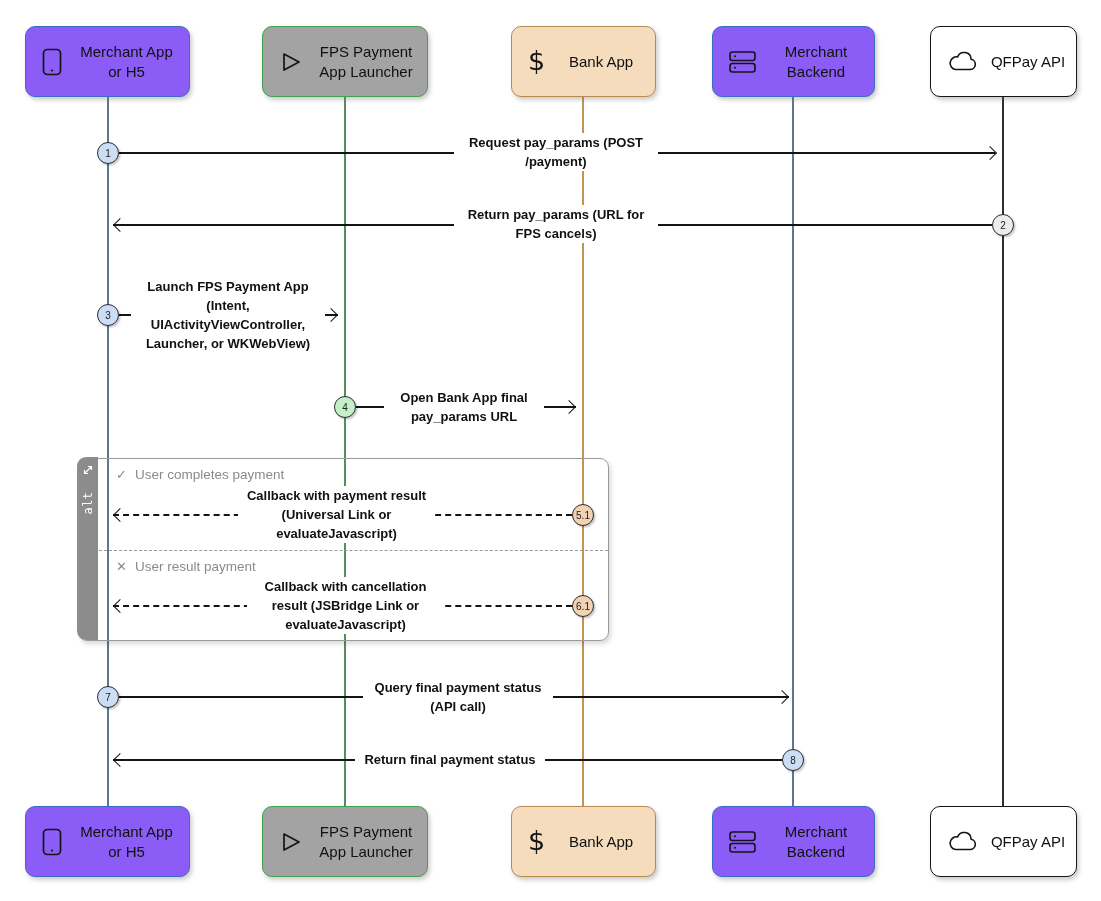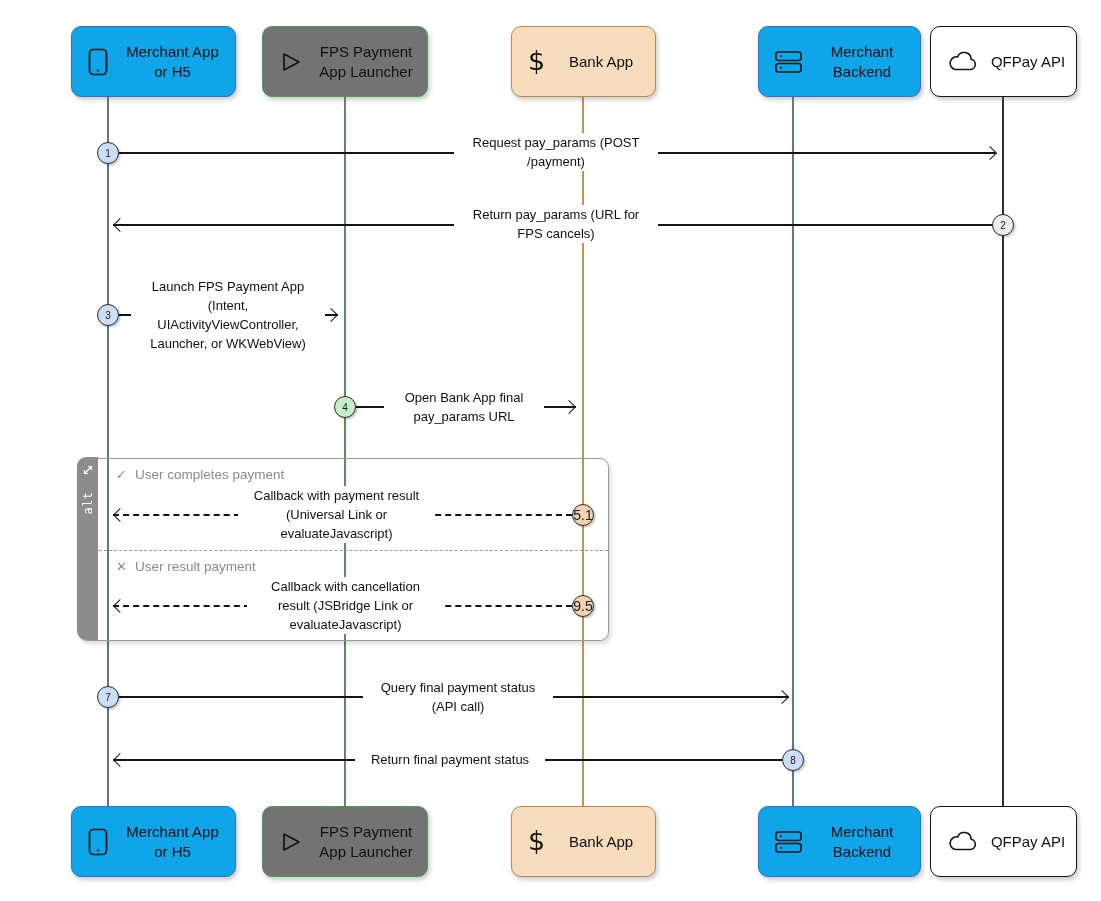--- a/index.html
+++ b/index.html
@@ -15,47 +15,47 @@
   .ll-green { background:#568e58; }
   .ll-tan   { background:#bf9455; }
   .ll-dark  { background:#2f2f2f; }
 
   
   .pbox {
     position:absolute; height:71px; border-radius:10px; box-sizing:border-box;
     display:flex; align-items:center; gap:10px; padding:0 8px 0 16px;
     border:1.6px solid; box-shadow:2px 3px 4px rgba(110,110,110,0.35);
   }
-  .pb-blue  { background:#0ea5e9; border-color:#3c6cc2;margin-left:46px; }
-  .pb-green { background:#737373; border-color:#43a14f; }
+  .pb-blue  { background:#8b5cf6; border-color:#3c6cc2; }
+  .pb-green { background:#a3a3a3; border-color:#43a14f; }
   .pb-tan   { background:#f4dcbd; border-color:#b98a50; }
   .pb-white { background:#ffffff; border-color:#161616; }
   .plabel { flex:1; text-align:center; font-size:15px; line-height:20px; color:#111; white-space:pre-line; }
   .picon { flex:0 0 auto; display:flex; align-items:center; justify-content:center; }
   .picon.dollar { font-size:27px; font-weight:400; line-height:1; margin-top:-2px; font-family:"DejaVu Sans",sans-serif; }
 
   
   .mline { position:absolute; height:0; }
   .lsolid  { border-top:2px solid #141414; }
   .ldashed { border-top:2px dashed #141414; }
   .ahead { position:absolute; width:9px; height:9px;
            border-top:1.8px solid #141414; border-right:1.8px solid #141414; }
   .ar { transform:rotate(45deg); }
   .al { transform:rotate(-135deg); }
   .mlabel { position:absolute; background:#ffffff; text-align:center;
-            font-size:13px; line-height:19px; color:#111; white-space:pre-line; padding:0 2px; box-sizing:border-box; }
+            font-size:13px; line-height:19px; color:#111; white-space:pre-line; padding:0 2px; box-sizing:border-box;font-weight:bold; }
   .ncircle { position:absolute; width:22px; height:22px; border-radius:50%;
              border:1.4px solid #2d2d2d; box-sizing:border-box; display:flex;
              align-items:center; justify-content:center; font-size:10px; color:#222;
              box-shadow:1.5px 1.5px 2px rgba(0,0,0,0.22); }
   .nc-blue  { background:#ccddf6; }
   .nc-green { background:#c4efc7; }
   .nc-tan   { background:#f1d3b4; }
   .nc-gray  { background:#ececec; }
-  .ncircle.small { font-size:14px; }
+  .ncircle.small { font-size:10px; }
 
   
   .altframe { position:absolute; left:78px; top:458px; width:531px; height:183px;
               border:1.6px solid #9a9a9a; border-radius:9px; box-sizing:border-box;
               box-shadow:2px 3px 5px rgba(0,0,0,0.15); }
   .altbar { position:absolute; left:-1.6px; top:-1.6px; width:21px; height:183px;
             background:#8c8c8c; border-radius:9px 0 0 9px; box-sizing:border-box;
             display:flex; flex-direction:column; align-items:center; padding-top:5px; }
   .alttext { color:#ffffff; font-family:"DejaVu Sans Mono", monospace; font-size:12px;
              transform:rotate(-90deg); margin-top:16px; letter-spacing:0.5px; }
@@ -137,21 +137,21 @@
 evaluateJavascript)</div>
     <span class="ncircle nc-tan small" style="left:572px; top:504px">5.1</span>
   </div>
 
   <div>
     <div class="mline ldashed" style="left:113px; top:605px; width:459px"></div>
     <span class="ahead al" style="left:115px; top:601px"></span>
     <div class="mlabel" style="left:247px; top:577px; width:197px">Callback with cancellation
 result (JSBridge Link or
 evaluateJavascript)</div>
-    <span class="ncircle nc-tan small" style="left:572px; top:595px">9.5</span>
+    <span class="ncircle nc-tan small" style="left:572px; top:595px">6.1</span>
   </div>
 
   <div>
     <div class="mline lsolid" style="left:119px; top:696px; width:670px"></div>
     <span class="ahead ar" style="left:777px; top:692px"></span>
     <div class="mlabel" style="left:363px; top:678px; width:190px">Query final payment status
 (API call)</div>
     <span class="ncircle nc-blue" style="left:97px; top:686px">7</span>
   </div>
 

